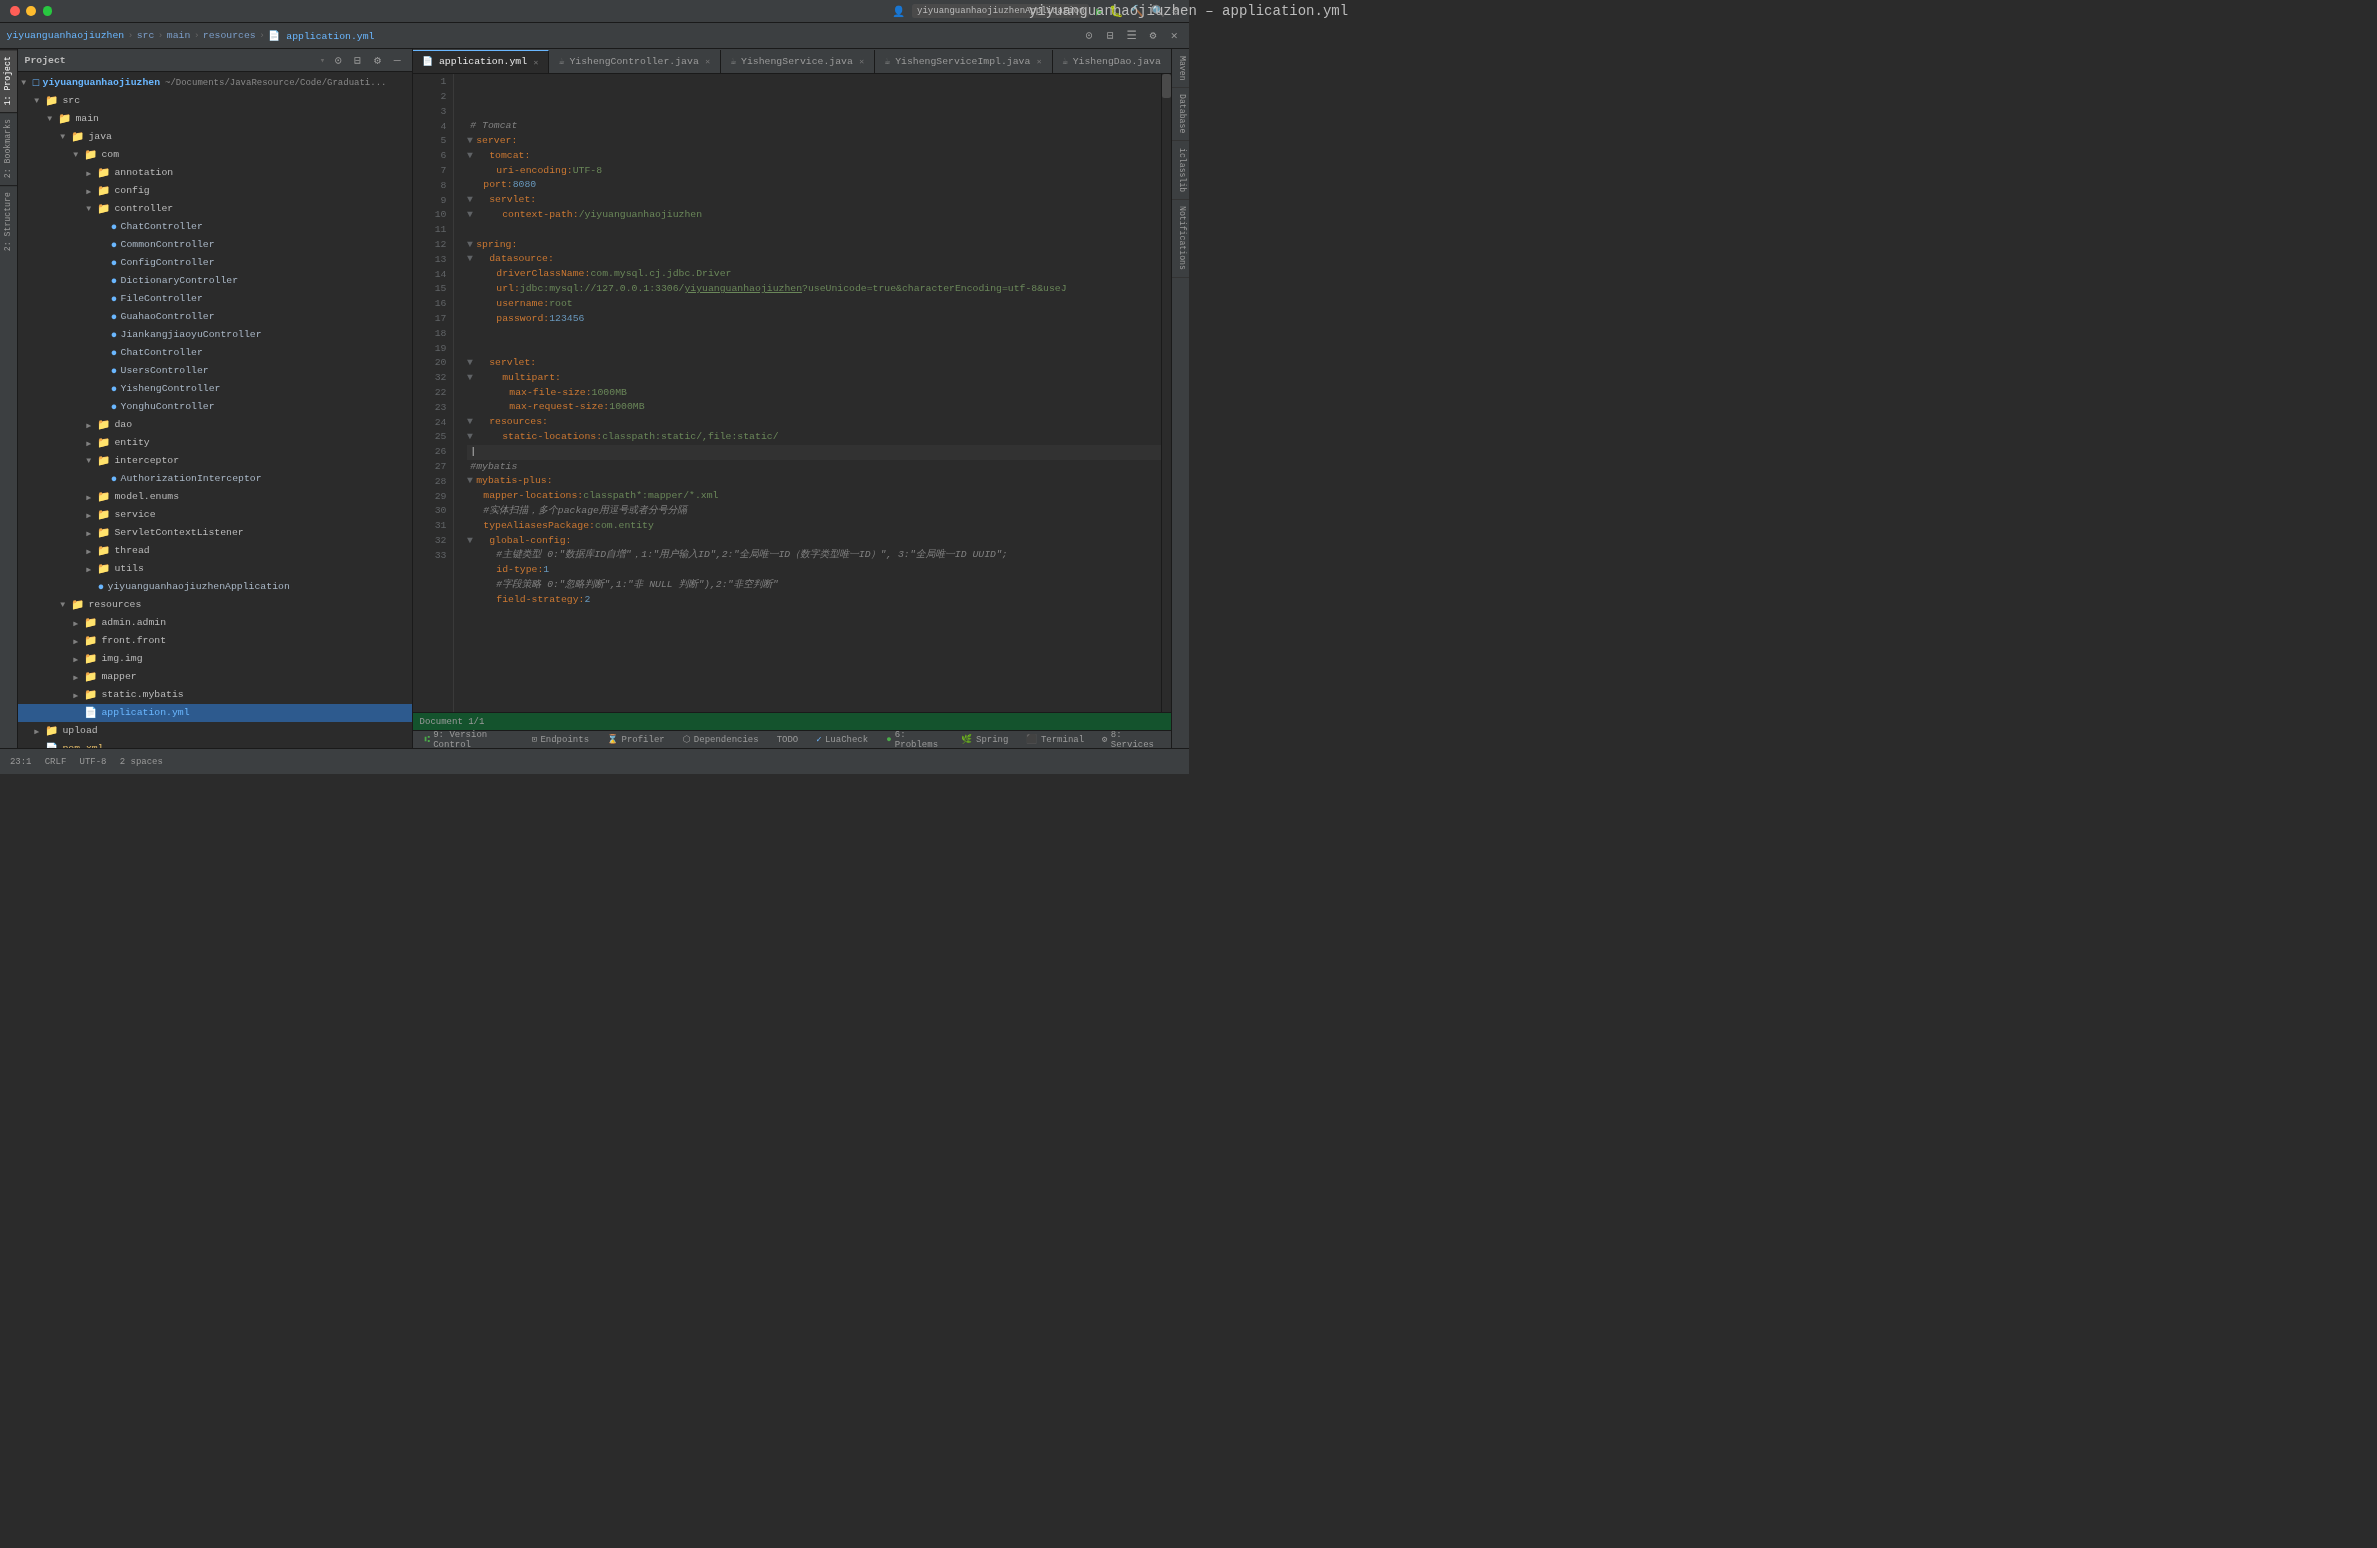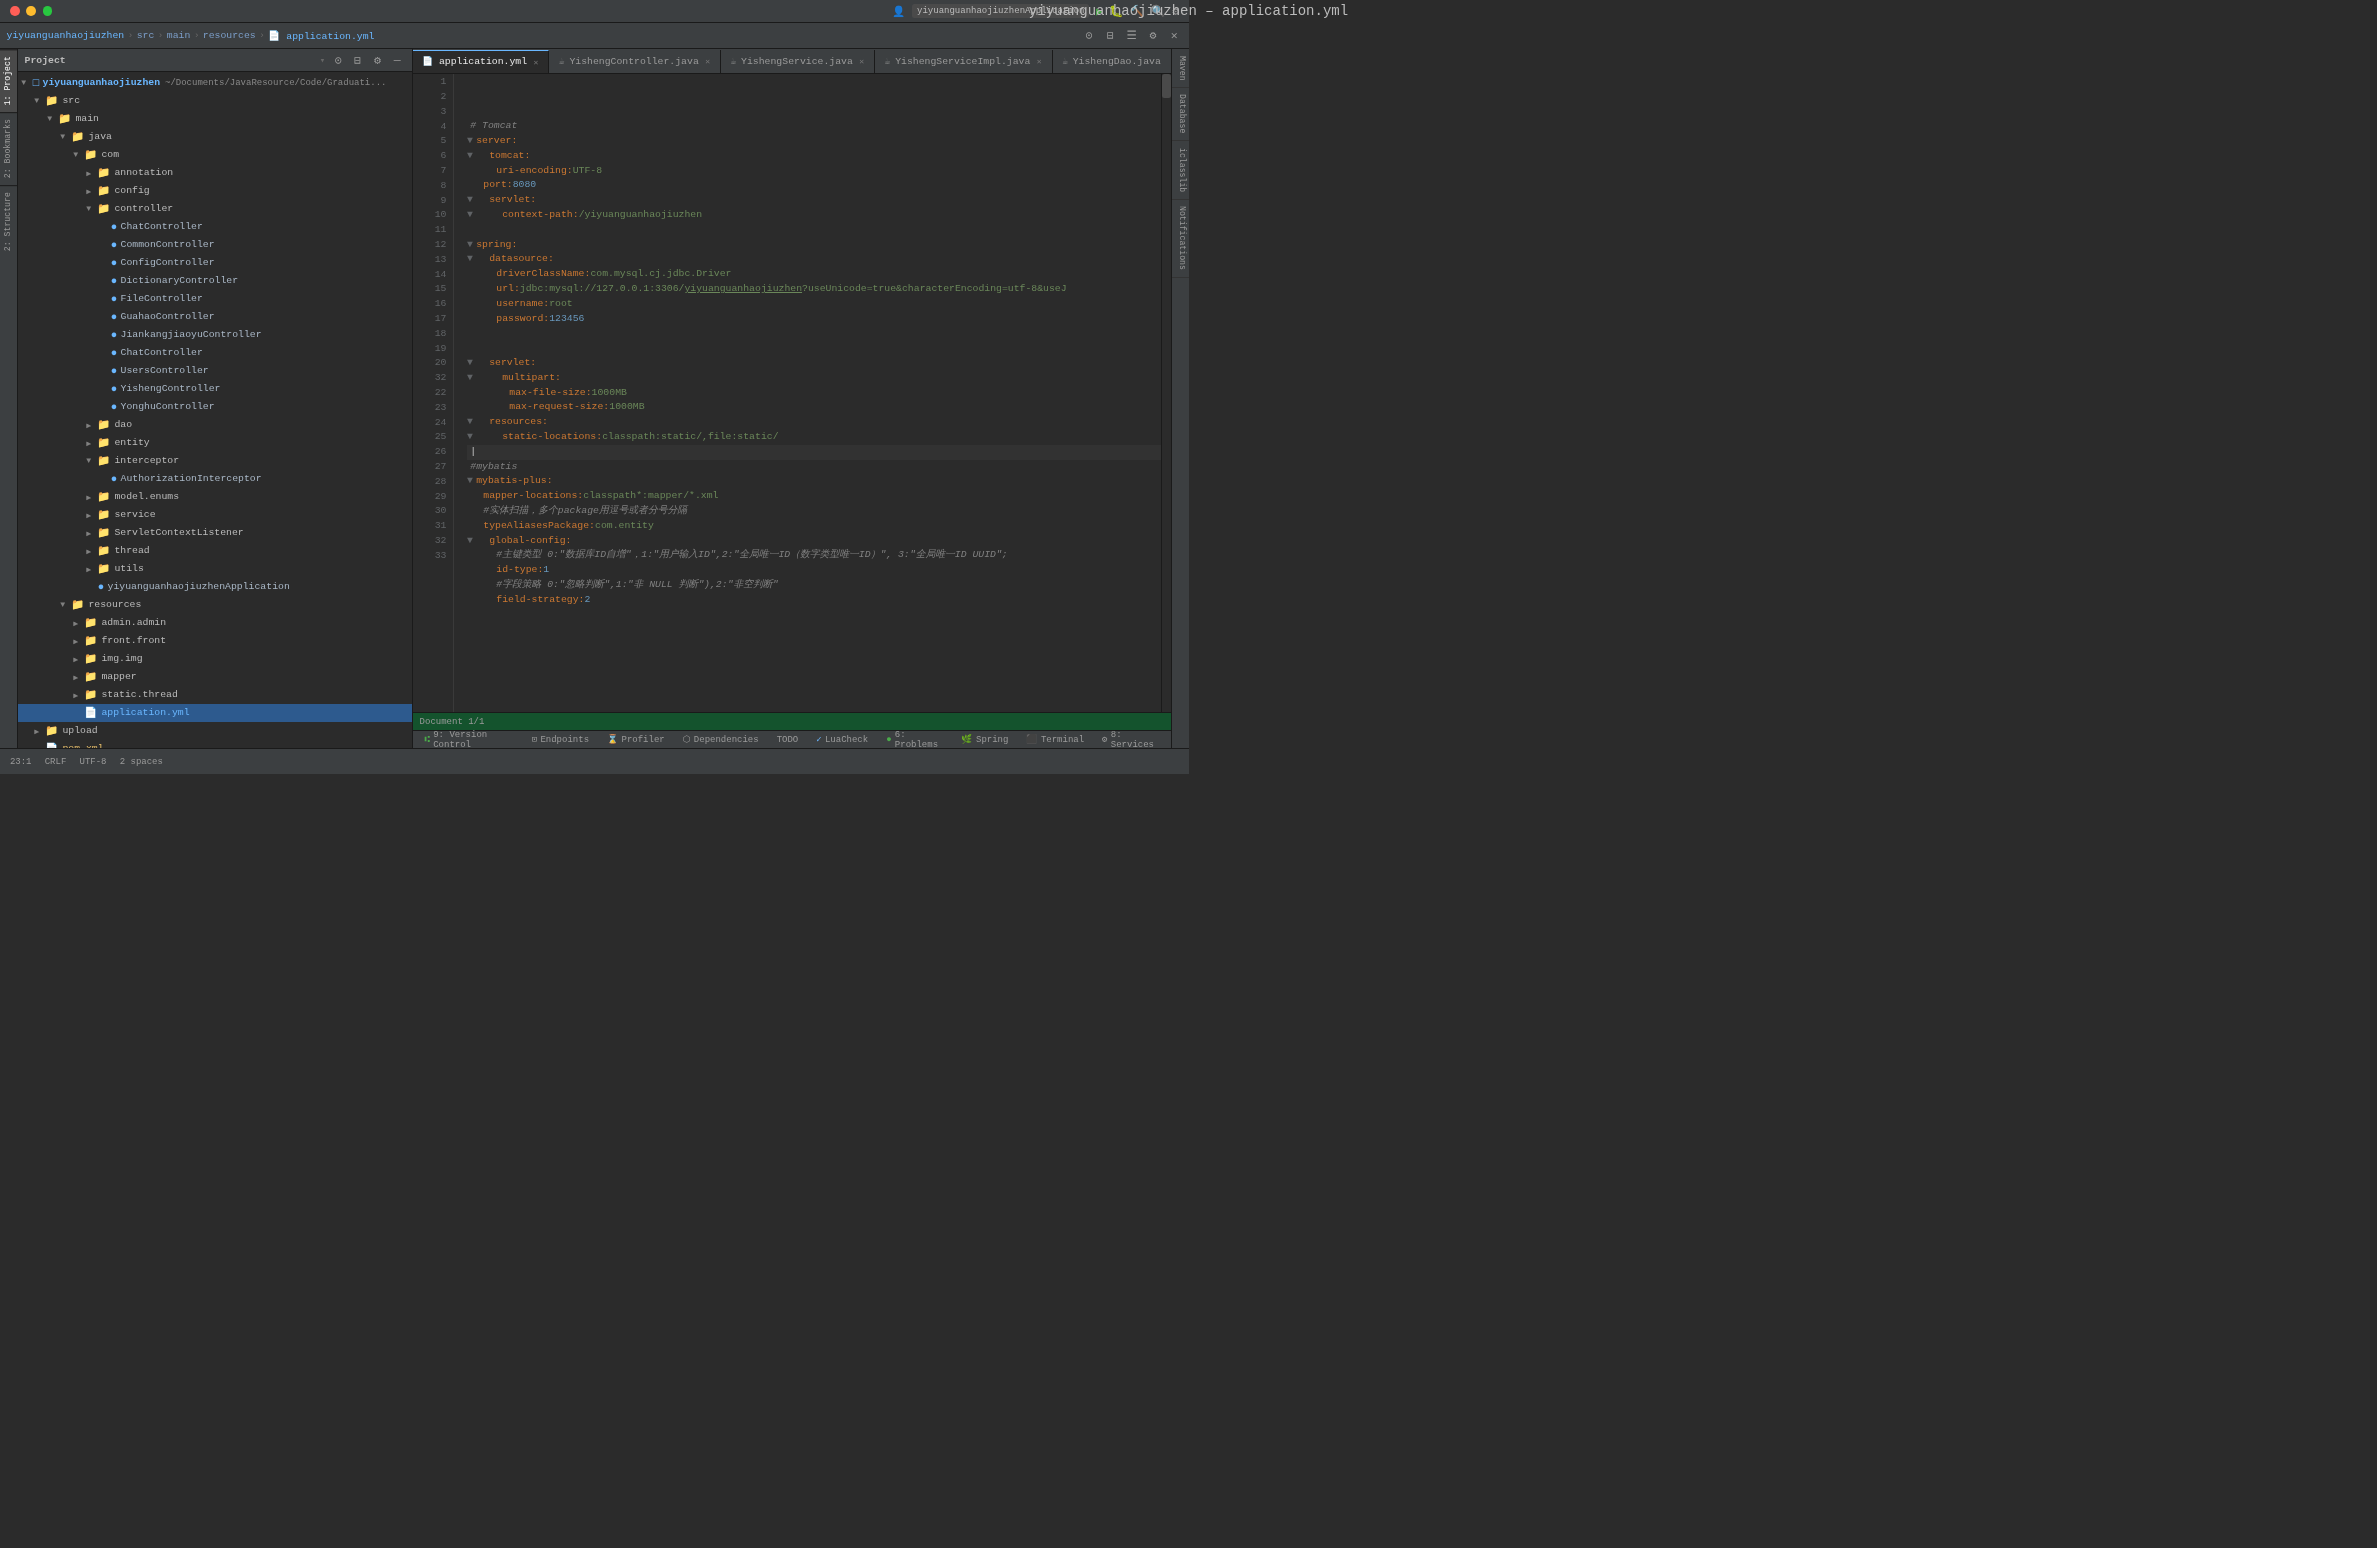--- a/index.html
+++ b/index.html
@@ -805,21 +805,21 @@
         <span class="label dir">mapper</span>
       </div>
 
       <div class="tree-item">
         <span class="indent"></span>
           <span class="indent"></span>
           <span class="indent"></span>
           <span class="indent"></span>
         <span class="arrow">▶</span>
         <span class="node-icon folder-icon">📁</span>
-        <span class="label dir">static.thread</span>
+        <span class="label dir">static.mybatis</span>
       </div>
 
       <div class="tree-item selected">
         <span class="indent"></span>
           <span class="indent"></span>
           <span class="indent"></span>
           <span class="indent"></span>
         <span class="arrow" style="width:11.5px;"></span>
         <span class="node-icon" style="color:#6ab7ff;font-size:10.7px;">📄</span>
         <span class="label yaml-file">application.yml</span>

